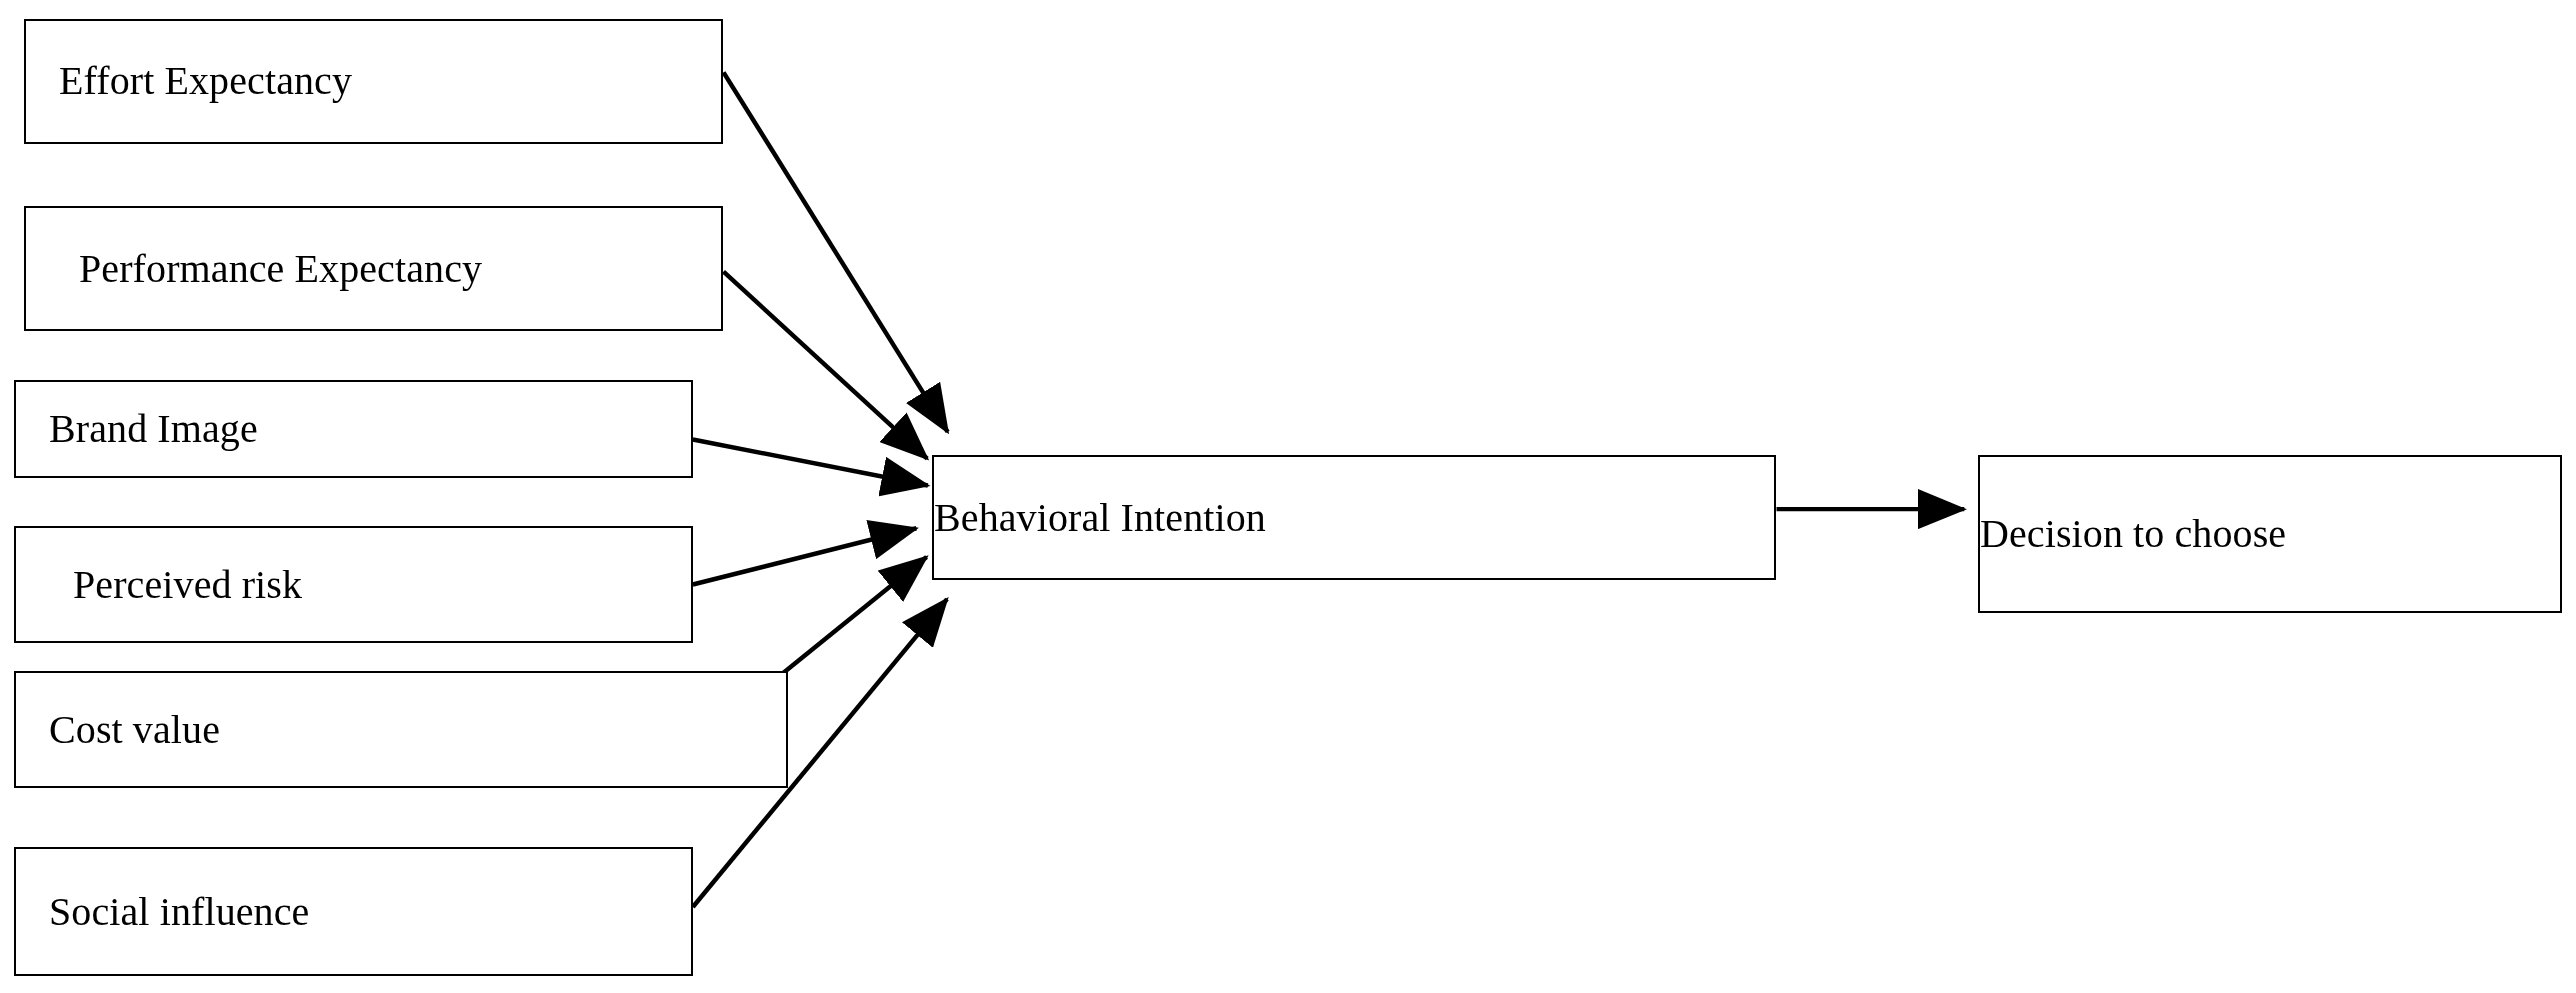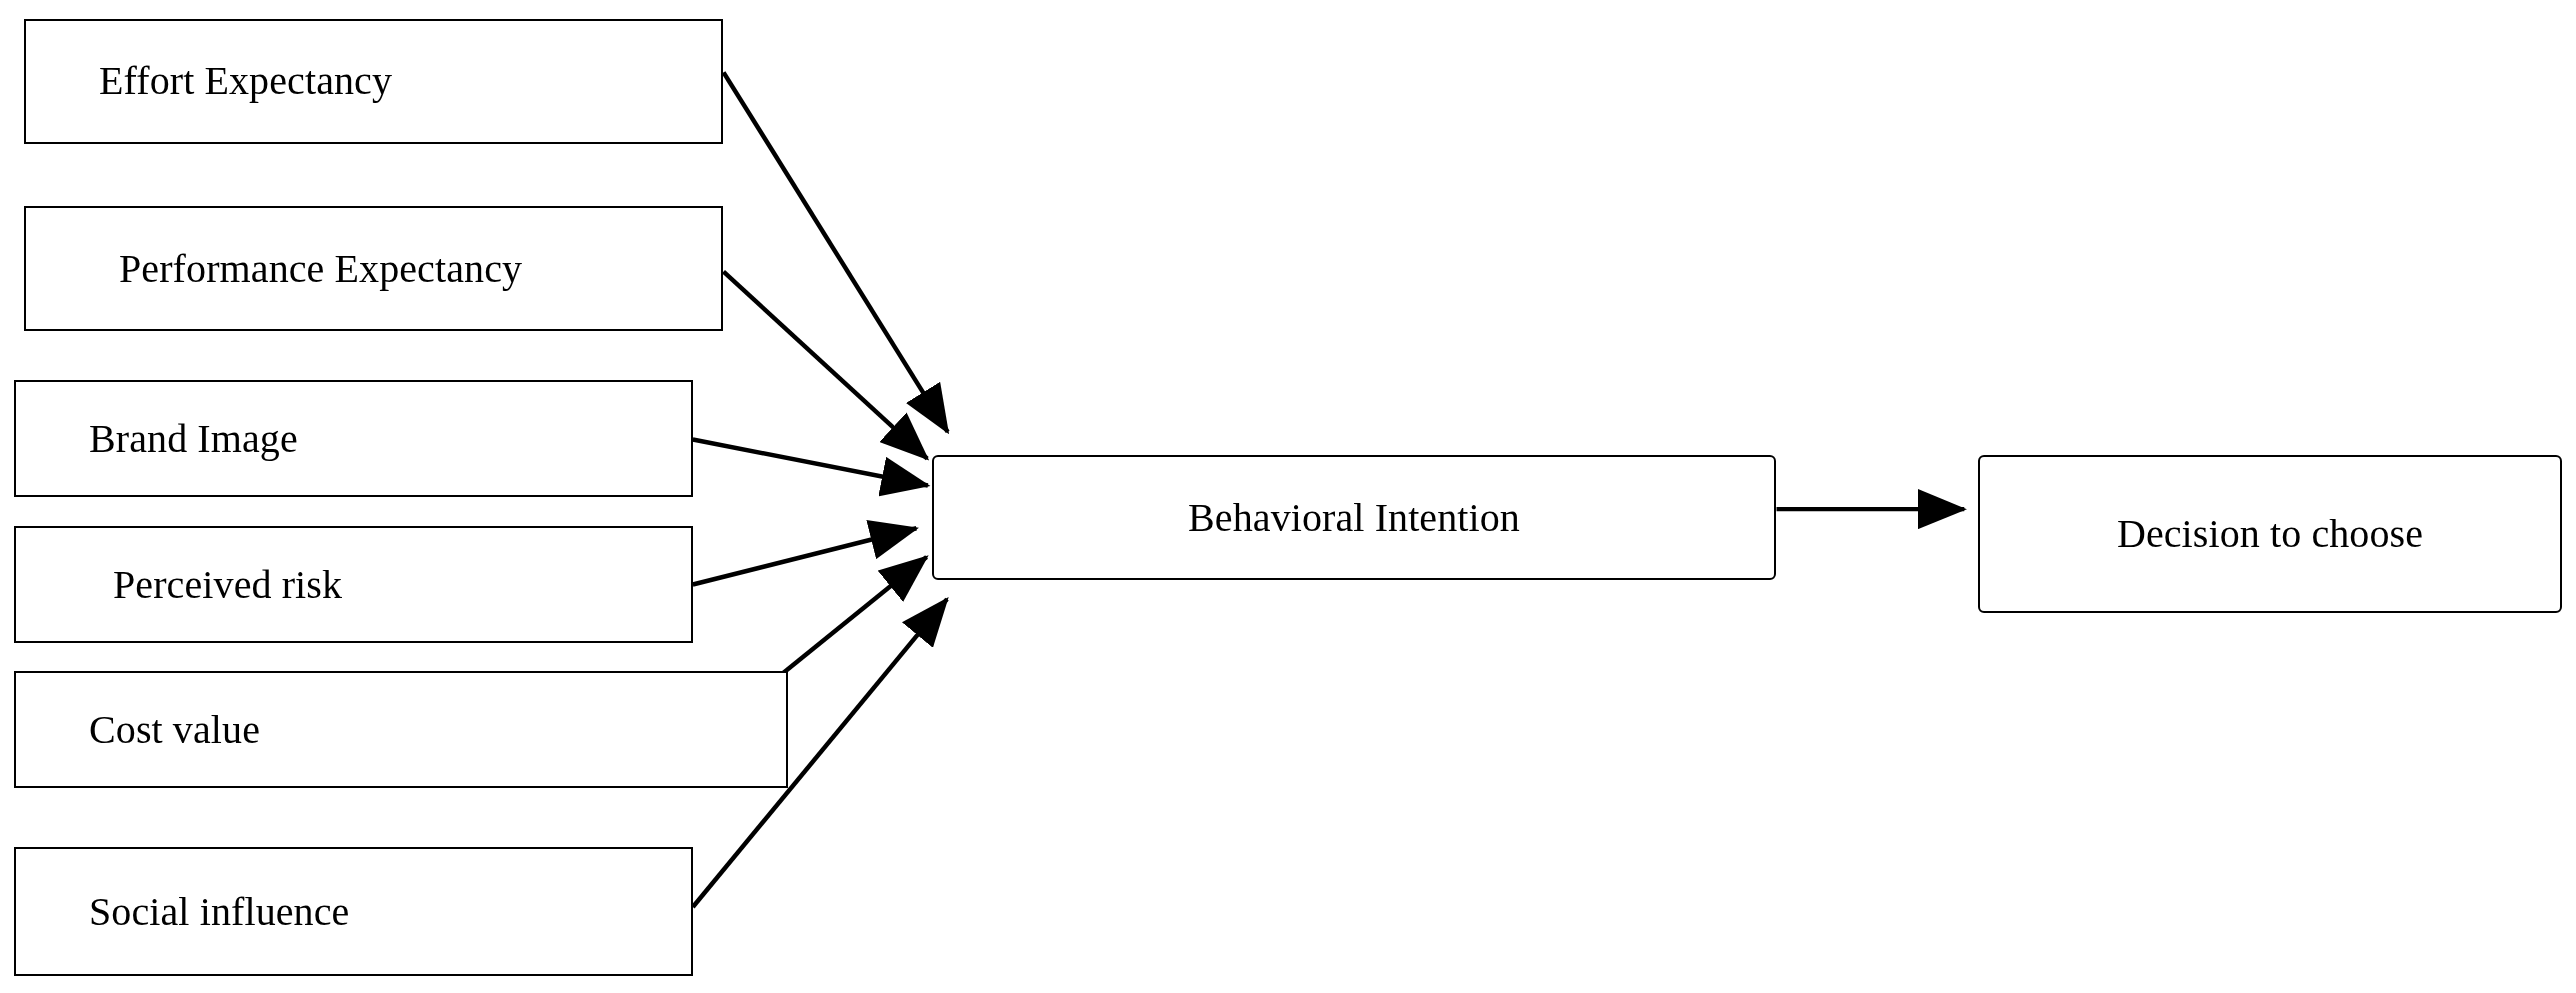--- a/index.html
+++ b/index.html
@@ -30,34 +30,31 @@
   .node-box {
     position: absolute;
     box-sizing: border-box;
     background: #ffffff;
     border: 2.6px solid #000000;
     display: flex;
     align-items: center;
     justify-content: flex-start;
   }
   .node-box.center-label {
-    justify-content: center;
-    border-radius: 6px;
   }
   .node-label {
     font-family: "Liberation Serif", "DejaVu Serif", serif;
     font-size: 40px;
     line-height: 1.1;
     color: #000000;
     white-space: nowrap;
     letter-spacing: 0.1px;
   }
   .node-label.pad-left {
     padding-left: 33px;
-    margin-left: 40px;
   }
 </style>
 </head>
 <body>
 
 <div id="diagram-root">
 
   <svg id="diagram-svg" viewBox="0 0 4034 1556">
     <defs>
       <marker id="arrowhead" markerWidth="11" markerHeight="9" refX="10.4" refY="4.5" orient="auto" markerUnits="strokeWidth">
@@ -81,21 +78,21 @@
   </svg>
 
   <div class="node-box" style="left:24px; top:18.5px; width:699px; height:125px;">
     <span class="node-label pad-left">Effort Expectancy</span>
   </div>
 
   <div class="node-box" style="left:24px; top:206px; width:699px; height:125px;padding-left:20px;">
     <span class="node-label pad-left">Performance Expectancy</span>
   </div>
 
-  <div class="node-box" style="left:14px; top:380px; width:679px; height:117px;">
+  <div class="node-box" style="left:14px; top:380px; width:679px; height:98px;">
     <span class="node-label pad-left">Brand Image</span>
   </div>
 
   <div class="node-box" style="left:14px; top:526px; width:679px; height:117px;padding-left:24px;">
     <span class="node-label pad-left">Perceived risk</span>
   </div>
 
   <div class="node-box" style="left:14px; top:671px; width:774px; height:117px;">
     <span class="node-label pad-left">Cost value</span>
   </div>

